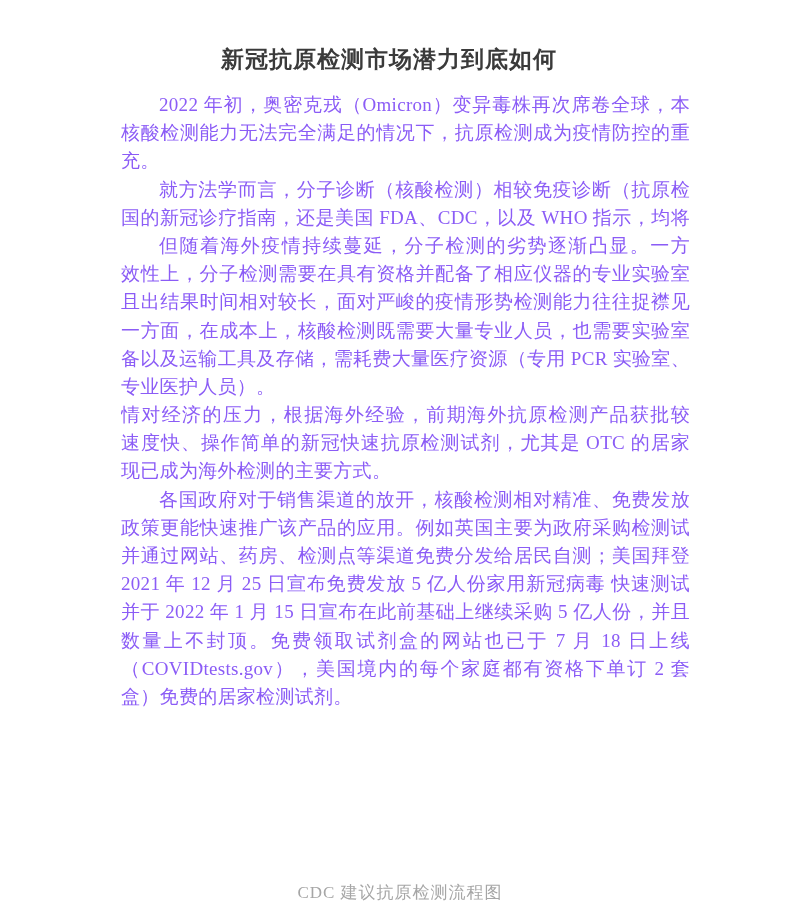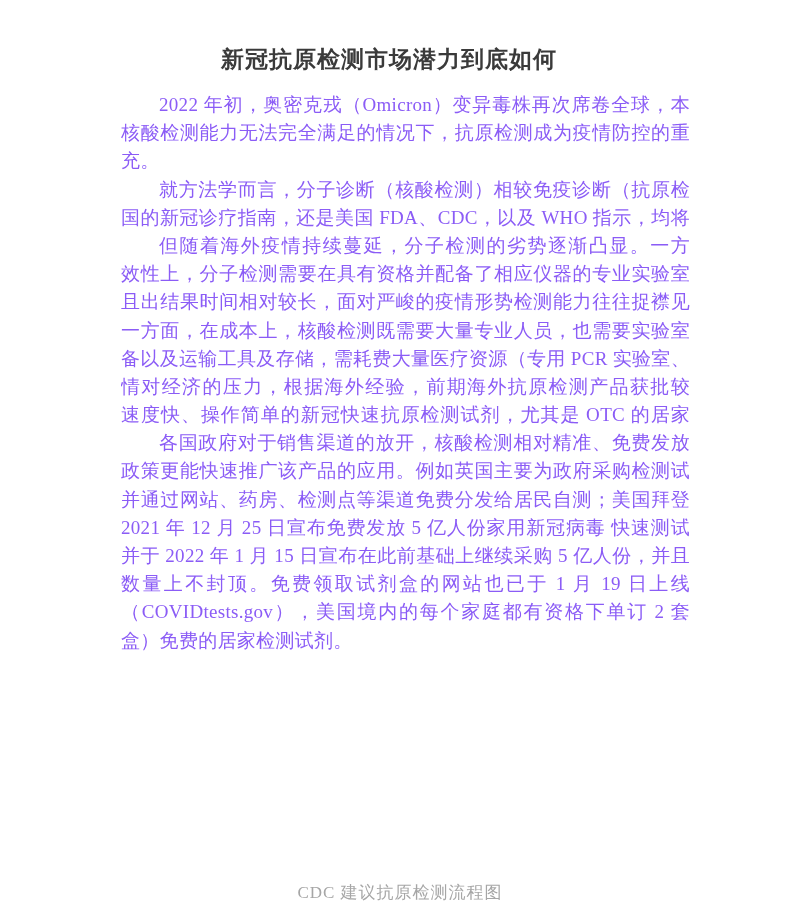--- a/index.html
+++ b/index.html
@@ -78,29 +78,31 @@
     <div class="pline last">充。</div>
 
     <div class="pline first">就方法学而言，分子诊断（核酸检测）相较免疫诊断（抗原检测）在</div>
     <div class="pline">国的新冠诊疗指南，还是美国 FDA、CDC，以及 WHO 指示，均将其作为新冠</div>
 
     <div class="pline first">但随着海外疫情持续蔓延，分子检测的劣势逐渐凸显。一方面，在时</div>
     <div class="pline">效性上，分子检测需要在具有资格并配备了相应仪器的专业实验室完成，</div>
     <div class="pline">且出结果时间相对较长，面对严峻的疫情形势检测能力往往捉襟见肘；另</div>
     <div class="pline">一方面，在成本上，核酸检测既需要大量专业人员，也需要实验室专业设</div>
     <div class="pline">备以及运输工具及存储，需耗费大量医疗资源（专用 PCR 实验室、仪器、</div>
+    <div class="pline last">专业医护人员）。</div>
 
     <div class="pline">情对经济的压力，根据海外经验，前期海外抗原检测产品获批较早，仅将</div>
     <div class="pline">速度快、操作简单的新冠快速抗原检测试剂，尤其是 OTC 的居家自测产品，</div>
+    <div class="pline last">现已成为海外检测的主要方式。</div>
 
     <div class="pline first">各国政府对于销售渠道的放开，核酸检测相对精准、免费发放给公众的</div>
     <div class="pline">政策更能快速推广该产品的应用。例如英国主要为政府采购检测试剂盒，</div>
     <div class="pline">并通过网站、药房、检测点等渠道免费分发给居民自测；美国拜登政府于</div>
     <div class="pline">2021 年 12 月 25 日宣布免费发放 5 亿人份家用新冠病毒 快速测试试剂盒，</div>
     <div class="pline">并于 2022 年 1 月 15 日宣布在此前基础上继续采购 5 亿人份，并且总采购</div>
-    <div class="pline">数量上不封顶。免费领取试剂盒的网站也已于 1 月 19 日上线</div>
+    <div class="pline">数量上不封顶。免费领取试剂盒的网站也已于 7 月 18 日上线</div>
     <div class="pline">（COVIDtests.gov），美国境内的每个家庭都有资格下单订 2 套（每套 4</div>
     <div class="pline last">盒）免费的居家检测试剂。</div>
   </div>
 
   <div class="fig-caption">CDC 建议抗原检测流程图</div>
 
 </div>
 
 </body></html>

